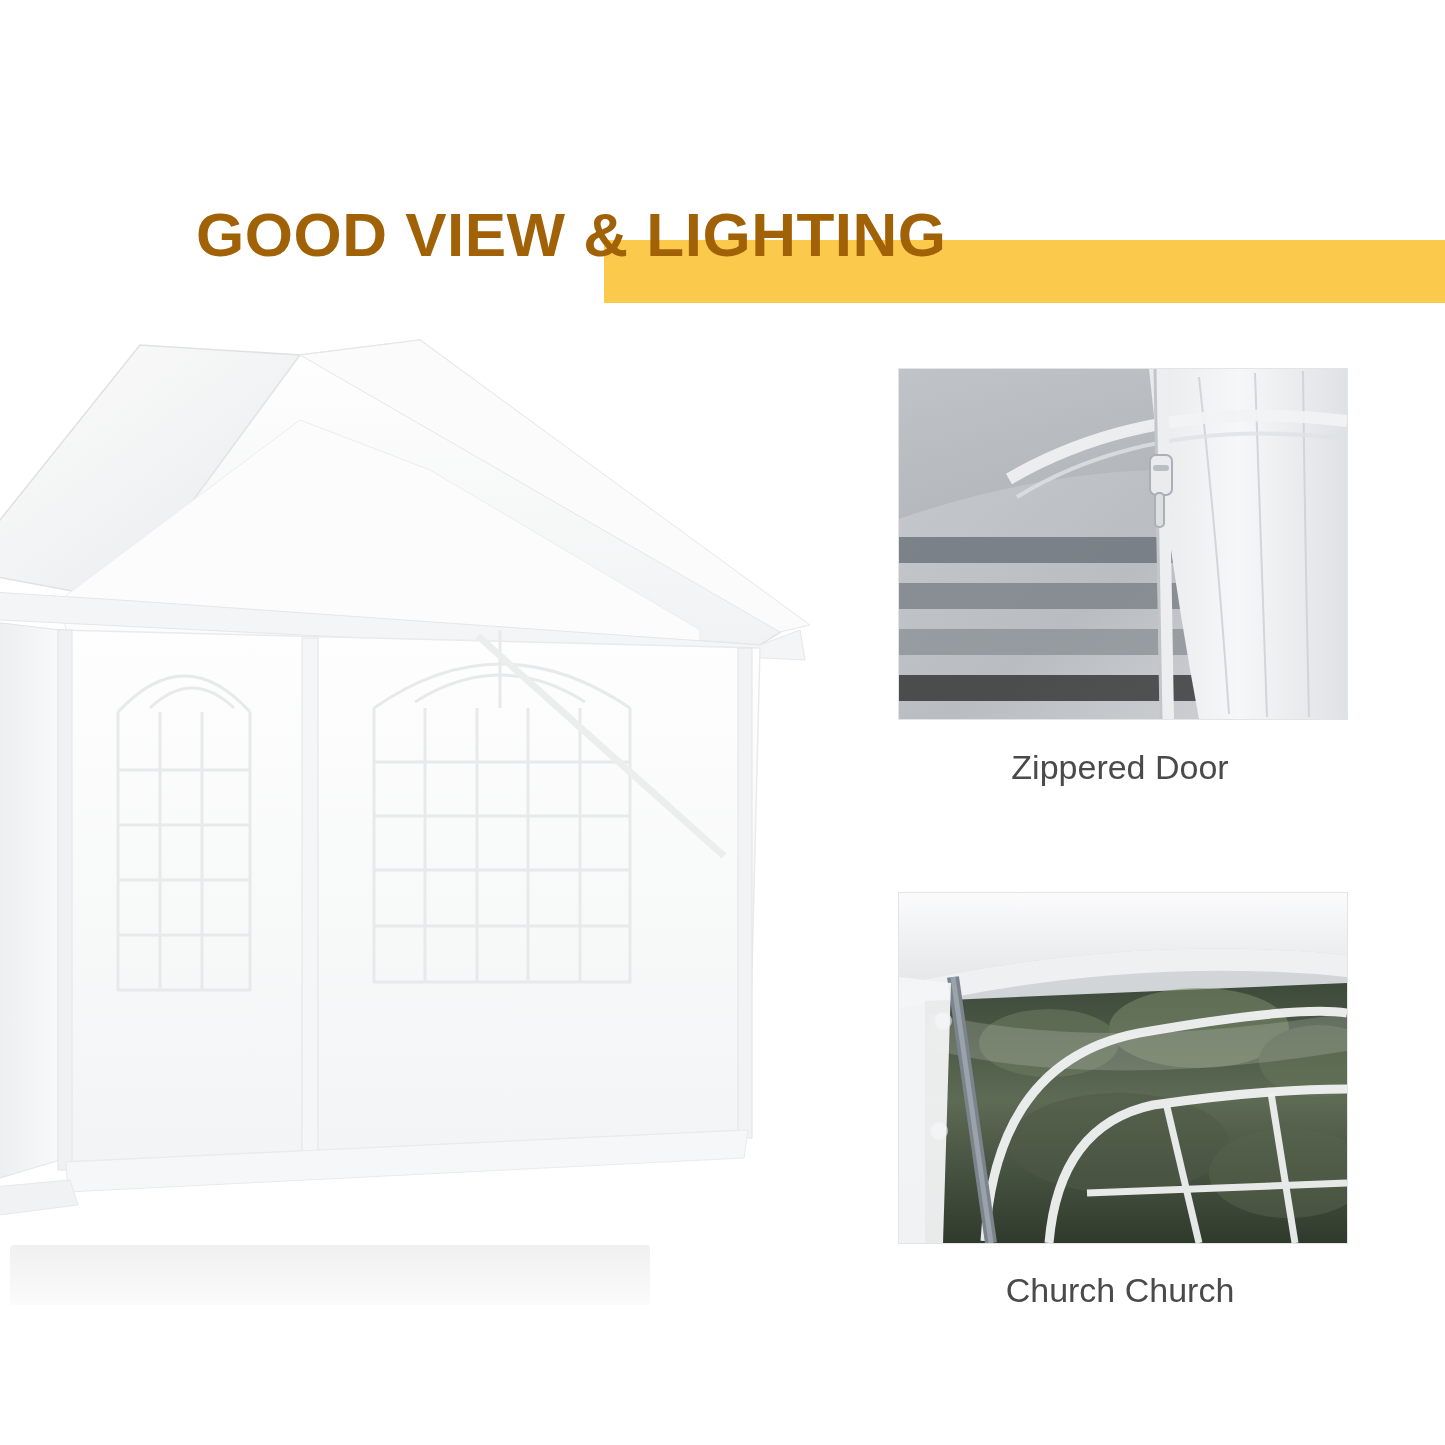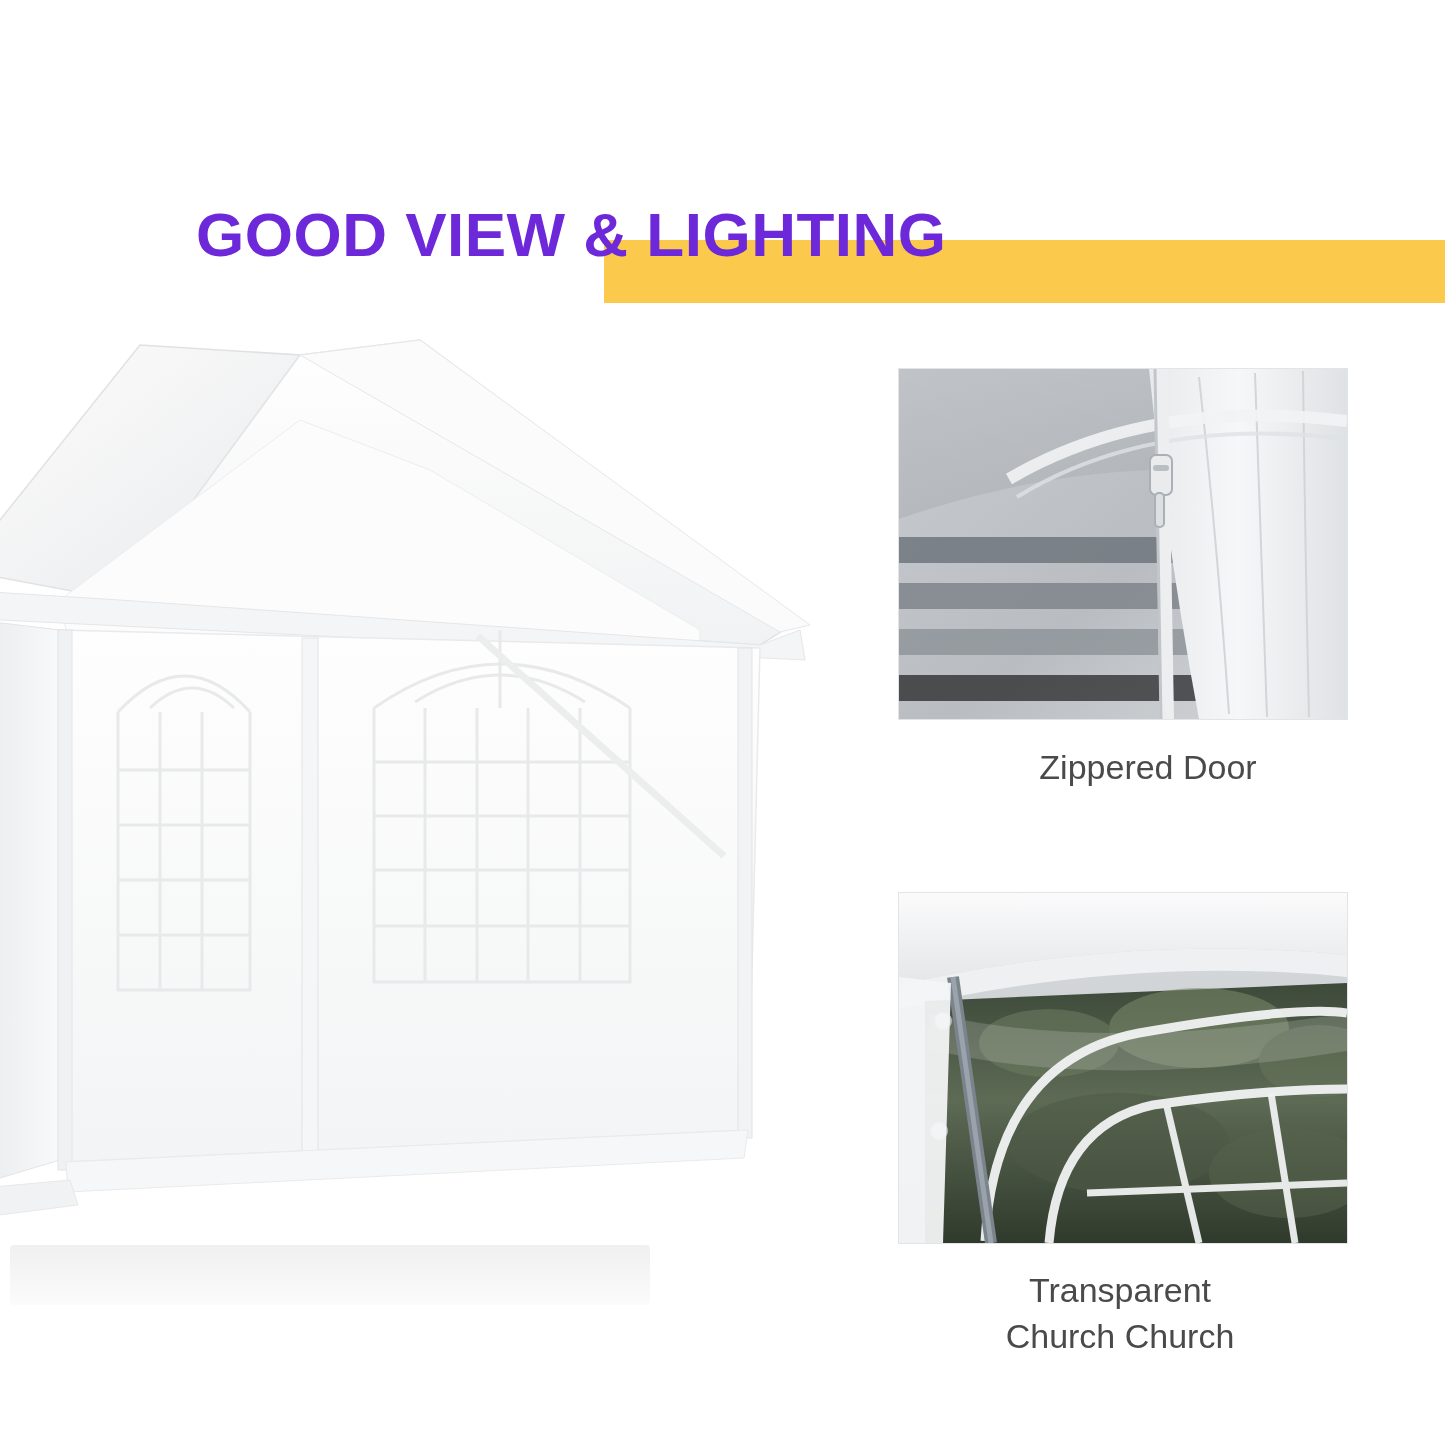--- a/index.html
+++ b/index.html
@@ -32,21 +32,21 @@
     height: 63px;
     background: #fbc94b;
   }
   .header-title {
     position: absolute;
     left: 196px;
     top: 108px;
     font-size: 62px;
     font-weight: bold;
     letter-spacing: 0.5px;
-    color: #6d28d9;
+    color: #a16207;
     white-space: nowrap;
     line-height: 1;
   }
 
   
   .hero {
     position: absolute;
     left: 0;
     top: 300px;
     width: 860px;
@@ -76,21 +76,21 @@
   .card-2 { left: 898px; top: 892px; width: 448px; height: 350px; }
 
   .caption {
     position: absolute;
     text-align: center;
     font-size: 34px;
     color: #4a4a4a;
     line-height: 1.35;
     width: 560px;
   }
-  .caption-1 { left: 868px; top: 745px; }
+  .caption-1 { left: 840px; top: 745px; }
   .caption-2 { left: 840px; top: 1268px; }
 
   .cap-line { display: block; }
 </style>
 </head>
 <body>
 
 <div class="header">
   <div class="header-highlight"></div>
   <div class="header-title">GOOD VIEW &amp; LIGHTING</div>
@@ -262,15 +262,14 @@
     <path d="M54 84 L92 350" stroke="#9aa3ab" stroke-width="5" fill="none"></path>
 
     <circle cx="44" cy="128" r="8" fill="#e9eaec" stroke="#b6babe" stroke-width="2"></circle>
     <circle cx="40" cy="238" r="8" fill="#e9eaec" stroke="#b6babe" stroke-width="2"></circle>
 
     <path d="M0 84 L52 90 L44 350 L0 350 Z" fill="#f3f4f5" opacity="0.95"></path>
   </svg>
 </div>
 
 <div class="caption caption-2">
-  <span class="cap-line">Transparent</span>
   <span class="cap-line">Church Church</span>
 </div>
 
 </body></html>

